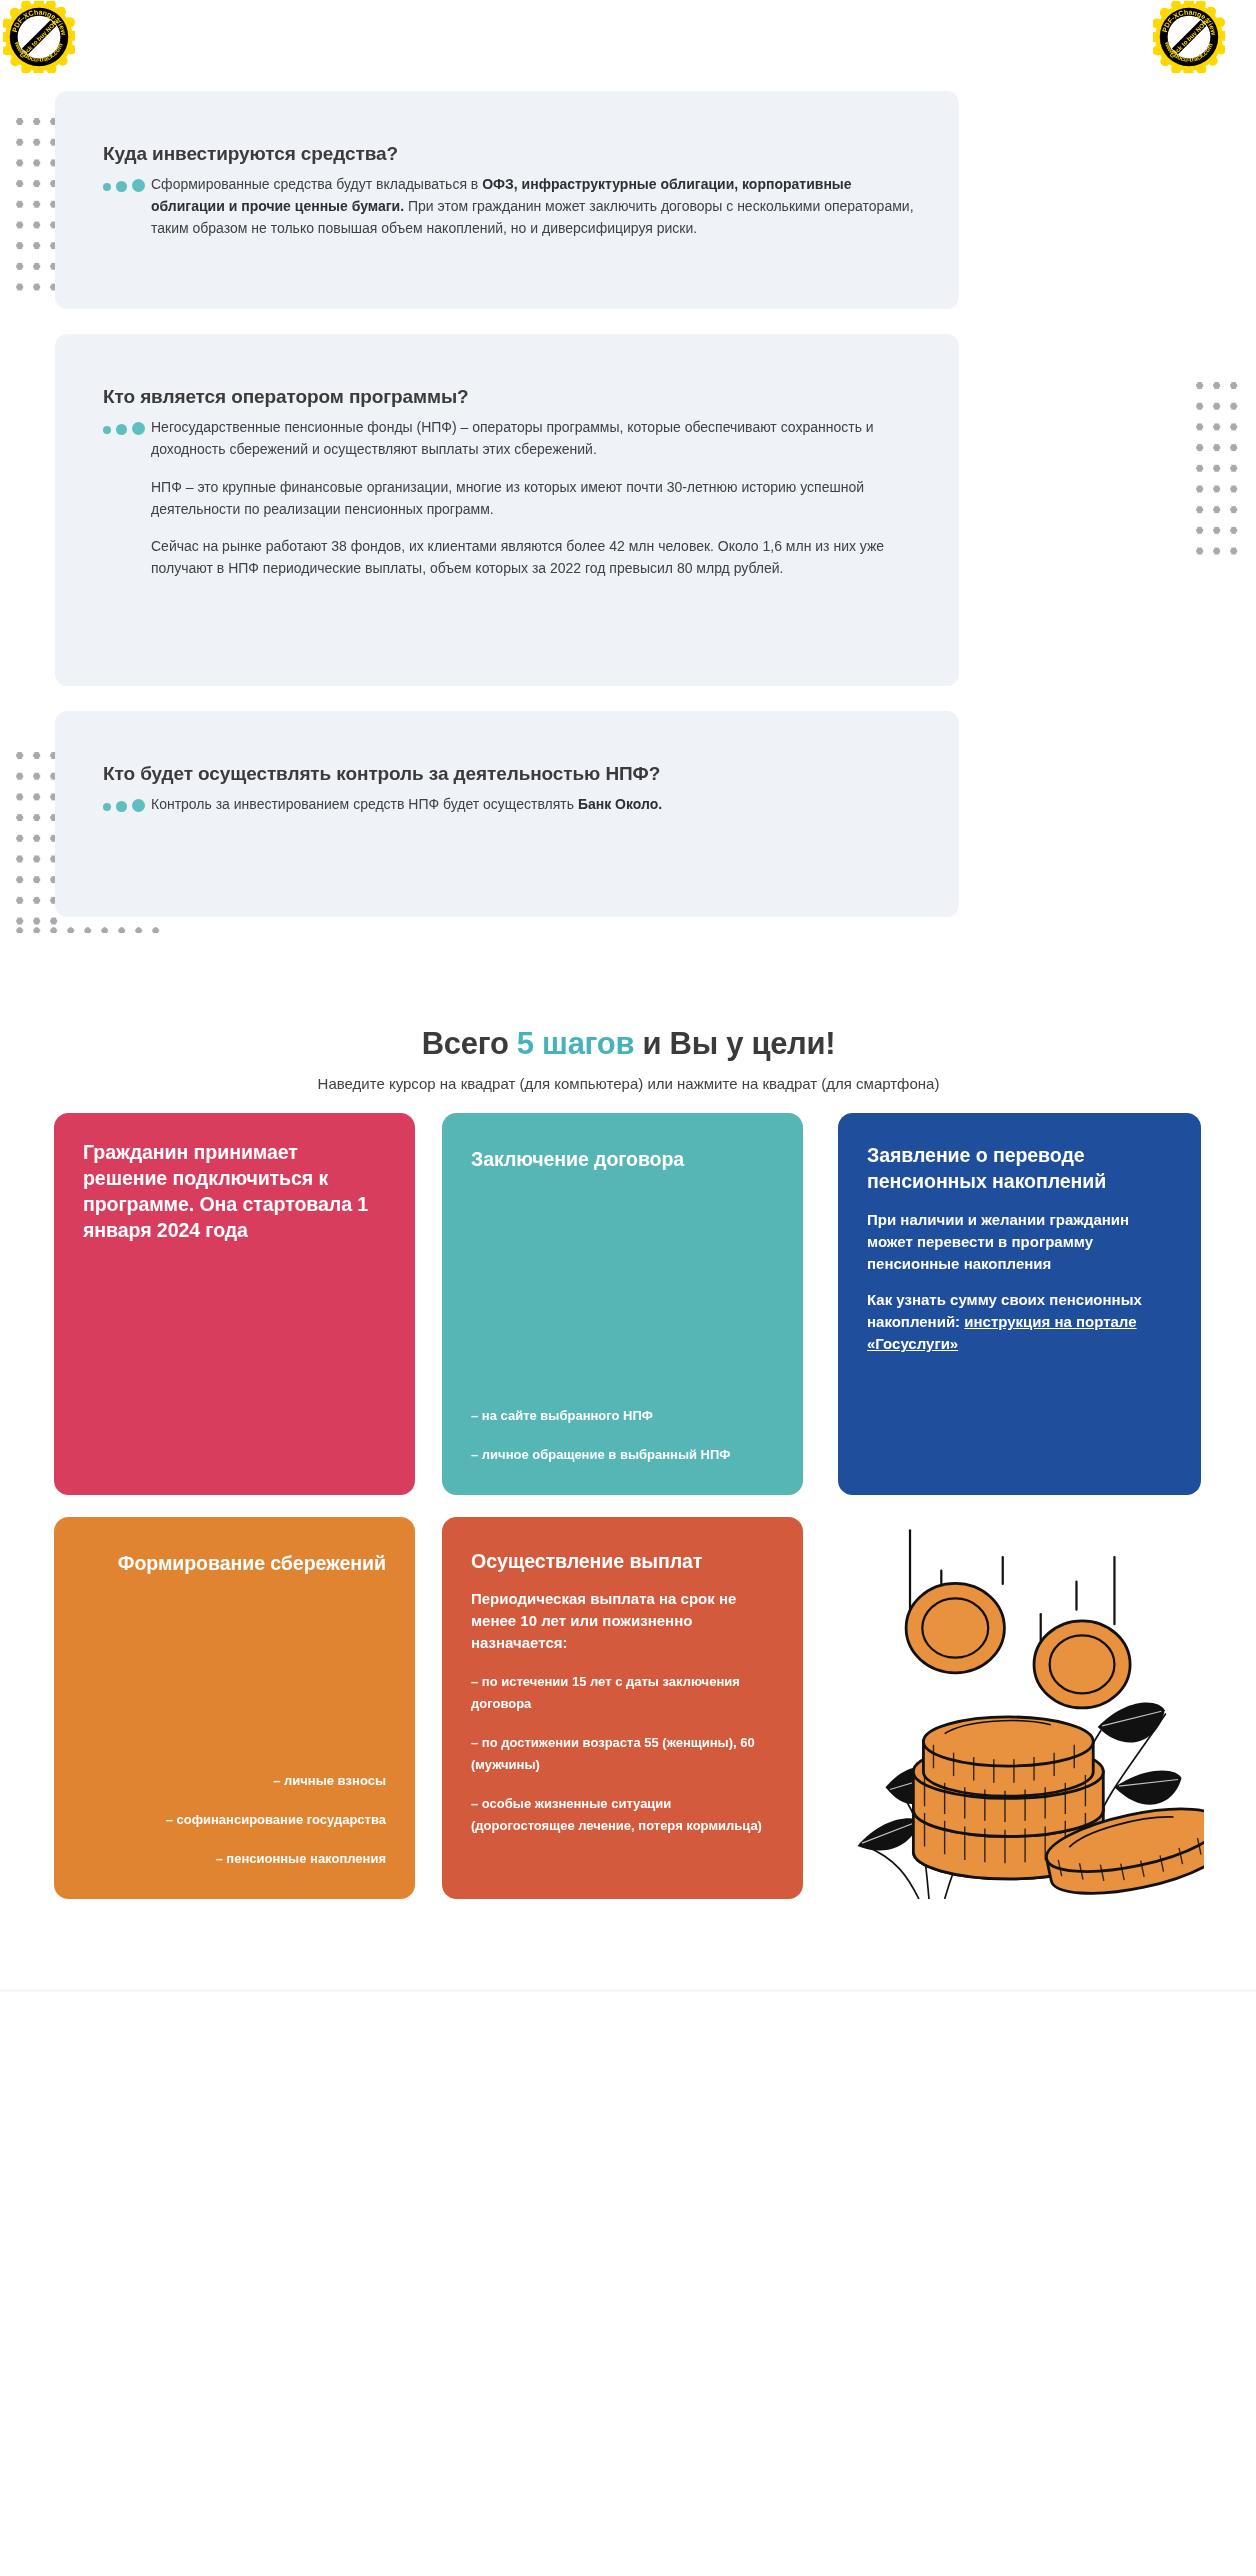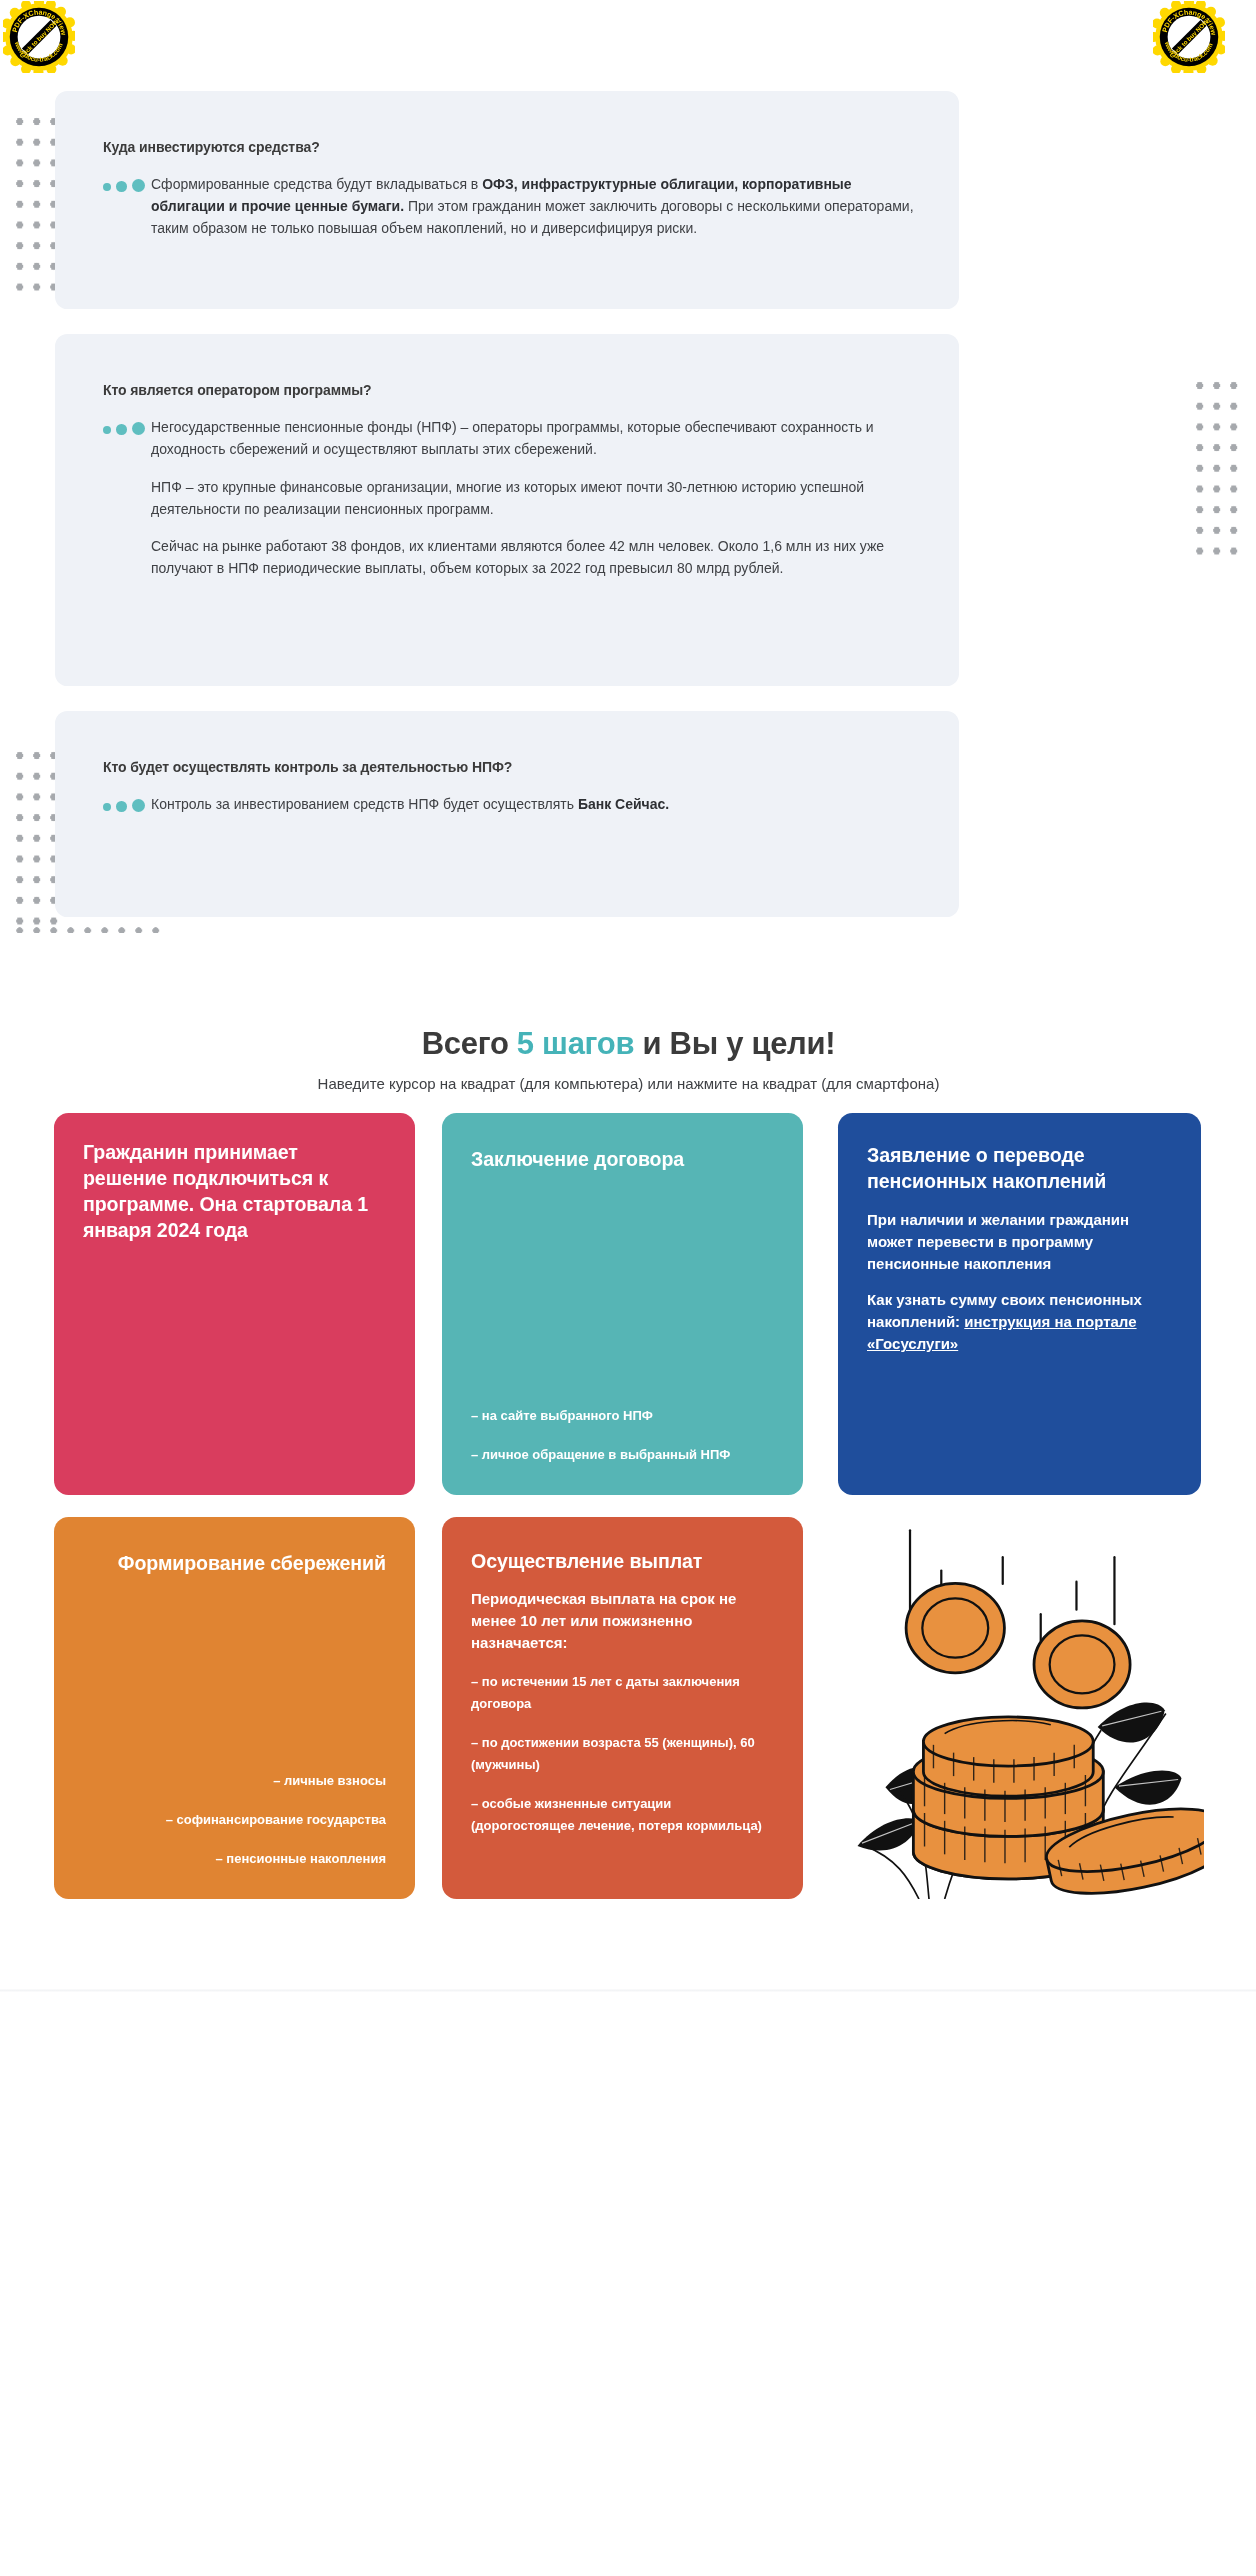--- a/index.html
+++ b/index.html
@@ -79,21 +79,21 @@
     box-sizing: border-box;
   }
   #faq-card-0 { left: 55px; top: 91px;  width: 904px; height: 218px; }
   #faq-card-1 { left: 55px; top: 334px;  width: 904px; height: 352px; }
   #faq-card-2 { left: 55px; top: 711px; width: 904px; height: 206px; }
 
   .faq-title {
     position: absolute;
     left: 48px;
     color: #3b3b3b;
-    font-size: 14px;
+    font-size: 19px;
     font-weight: bold;
     letter-spacing: -0.1px;
     white-space: nowrap;
   }
   #faq-card-0 .faq-title { top: 36px; }
   #faq-card-1 .faq-title { top: 36px; }
   #faq-card-2 .faq-title { top: 36px; }
 
   .faq-body {
     position: absolute;
@@ -352,21 +352,21 @@
   <section class="faq-card" id="faq-card-2">
     <h2 class="faq-title">Кто будет осуществлять контроль за деятельностью НПФ?</h2>
     <div class="faq-body">
       <div class="bullet-row">
         <span class="tri-dots">
             <i></i>
             <i></i>
             <i></i>
           </span>
         <div>
-            <div class="faq-para"><span>Контроль за инвестированием средств НПФ будет осуществлять </span><b>Банк Сейчас.</b></div>
+            <div class="faq-para"><span>Контроль за инвестированием средств НПФ будет осуществлять </span><b>Банк Около.</b></div>
           </div>
       </div>
     </div>
   </section>
 
   <h2 class="steps-heading"><span>Всего </span><span class="accent">5 шагов</span><span> и Вы у цели!</span></h2>
   <p class="steps-sub">Наведите курсор на квадрат (для компьютера) или нажмите на квадрат (для смартфона)</p>
 
   <article class="step-card" id="step-card-0" style="background: rgb(217, 61, 94);">
     <h3 class="step-title">Гражданин принимает решение подключиться к программе. Она стартовала 1 января 2024 года</h3>

